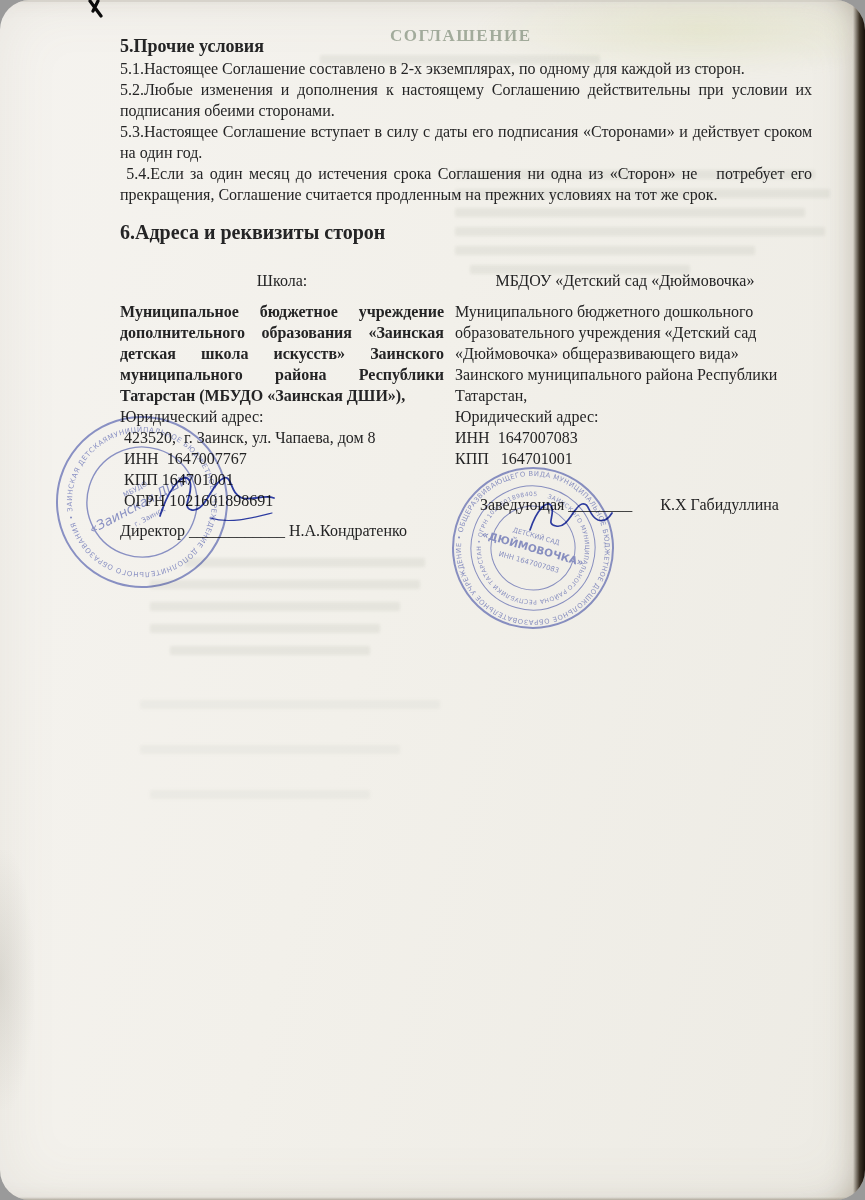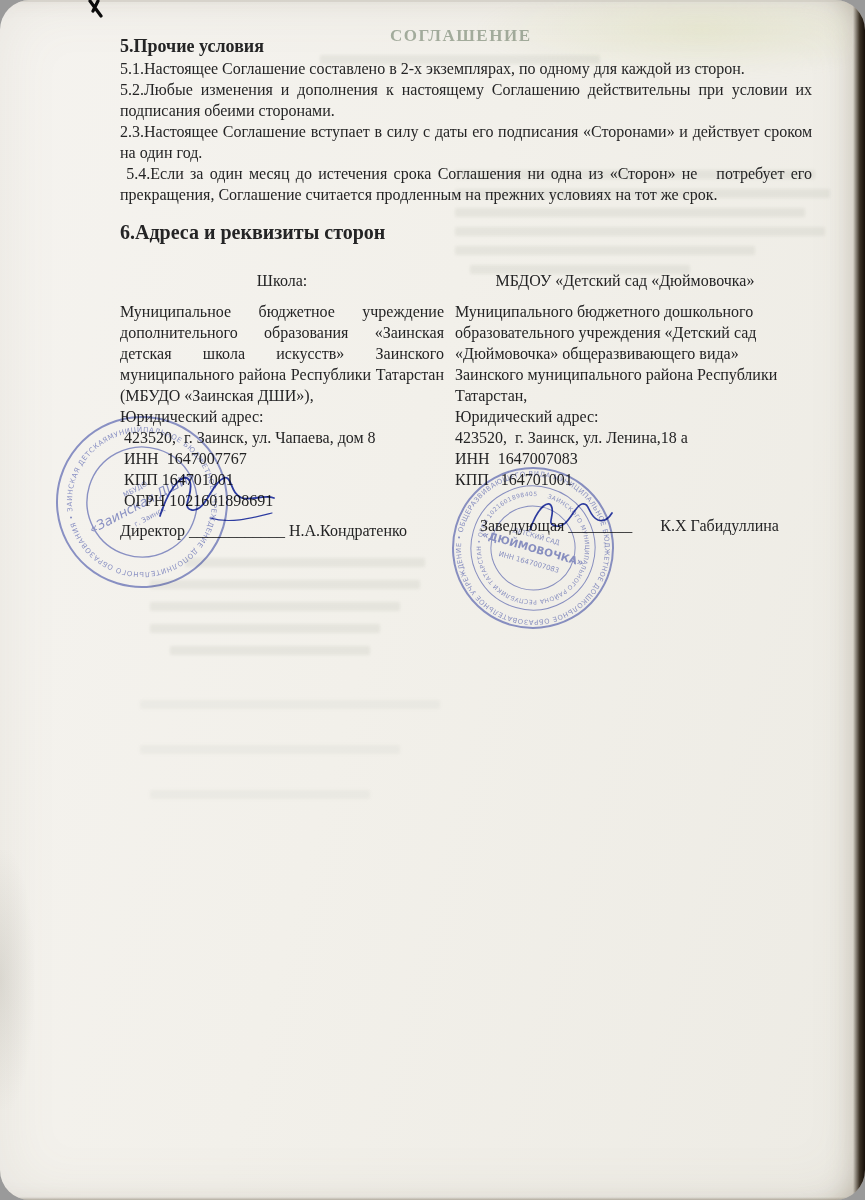--- a/index.html
+++ b/index.html
@@ -31,21 +31,21 @@
   
   .doc-text{font-size:16px;line-height:21px;}
   .sec5{position:absolute;left:120px;top:36px;width:692px;}
   .sec-heading{font-weight:bold;font-size:18px;margin:0 0 1px 0;}
   .clause{margin:0;text-align:justify;white-space:pre-wrap;}
   .sec6-heading{position:absolute;left:120px;top:222px;font-weight:bold;font-size:20px;}
   .col-left{position:absolute;left:120px;top:270px;width:324px;}
   .col-right{position:absolute;left:455px;top:270px;width:340px;font-family:Liberation Serif, serif;}
   .col-header{text-align:center;margin:0 0 10px 0;}
   .col-body{margin:0;}
-  .col-left .col-body{text-align:justify;}
+  .col-left .col-body{text-align:justify;font-weight:bold;}
   .col-right .col-body{text-align:left;}
   .detail{white-space:pre-wrap;}
   .sig-row{white-space:pre-wrap;}
   .col-left .sig-row{margin-top:9px;}
   .col-right .sig-row{margin-top:25px;margin-left:25px;}
   
   .stamp{position:absolute;mix-blend-mode:multiply;opacity:.62;}
   .stamp-school{left:42px;top:402px;transform:rotate(-28deg);}
   .stamp-kg{left:443px;top:458px;transform:rotate(16deg);}
   .stamp text{fill:#4a58b6;font-family:"DejaVu Sans",sans-serif;}
@@ -82,42 +82,41 @@
   <div class="gline" style="left:150px;top:624px;width:230px;"></div>
   <div class="gline" style="left:170px;top:646px;width:200px;"></div>
   <div class="gline faint" style="left:140px;top:700px;width:300px;"></div>
   <div class="gline faint" style="left:140px;top:745px;width:260px;"></div>
   <div class="gline faint" style="left:150px;top:790px;width:220px;"></div>
 
   <div class="sec5">
     <div class="sec-heading">5.Прочие условия</div>
     <p class="clause">5.1.Настоящее Соглашение составлено в 2-х экземплярах, по одному для каждой из сторон.</p>
     <p class="clause">5.2.Любые изменения и дополнения к настоящему Соглашению действительны при условии их подписания обеими сторонами.</p>
-    <p class="clause">2.3.Настоящее Соглашение вступает в силу с даты его подписания «Сторонами» и действует сроком на один год.</p>
+    <p class="clause">5.3.Настоящее Соглашение вступает в силу с даты его подписания «Сторонами» и действует сроком на один год.</p>
     <p class="clause"> 5.4.Если за один месяц до истечения срока Соглашения ни одна из «Сторон» не   потребует его прекращения, Соглашение считается продленным на прежних условиях на тот же срок.</p>
   </div>
 
   <div class="sec6-heading">6.Адреса и реквизиты сторон</div>
 
   <div class="col-left">
     <div class="col-header">Школа:</div>
     <p class="col-body">Муниципальное бюджетное учреждение дополнительного образования «Заинская детская школа искусств» Заинского муниципального района Республики Татарстан (МБУДО «Заинская ДШИ»),</p>
     <div>Юридический адрес:</div>
     <div class="detail"> 423520,  г. Заинск, ул. Чапаева, дом 8</div>
     <div class="detail"> ИНН  1647007767</div>
     <div class="detail"> КПП 164701001</div>
     <div class="detail"> ОГРН 1021601898691</div>
     <div class="sig-row">Директор ____________ Н.А.Кондратенко</div>
   </div>
 
   <div class="col-right">
     <div class="col-header">МБДОУ «Детский сад «Дюймовочка»</div>
     <p class="col-body">Муниципального бюджетного  дошкольного образовательного учреждения «Детский сад «Дюймовочка» общеразвивающего вида» Заинского муниципального района Республики Татарстан,</p>
     <div>Юридический адрес:</div>
-    <div class="detail">423520,  г. Заинск, ул. Ленина,18 а</div>
     <div class="detail">ИНН  1647007083</div>
     <div class="detail">КПП   164701001</div>
     <div class="sig-row">Заведующая ________       К.Х Габидуллина</div>
   </div>
 
   <svg class="stamp stamp-school" width="200" height="200" viewBox="0 0 200 200">
     <defs>
       <path id="ring-school" d="M 100 30 a 70 70 0 1 1 -0.1 0" fill="none"></path>
     </defs>
     <circle cx="100" cy="100" r="85" stroke-width="2"></circle>

